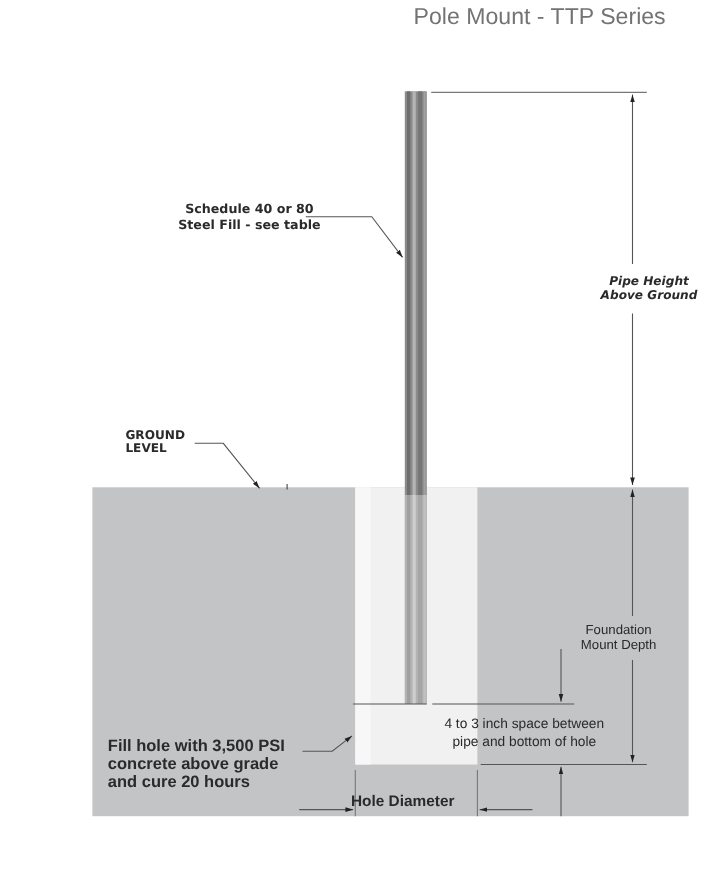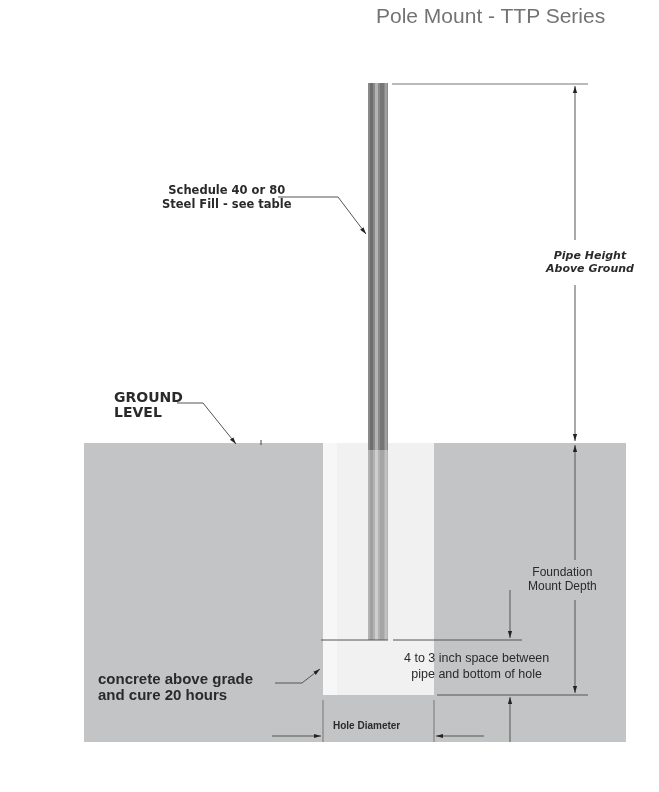--- a/index.html
+++ b/index.html
@@ -68,33 +68,34 @@
 <div class="lbl bold" style="left:138px; top:184px; font-size:11.5px;margin-left:24px;">
   <div>Schedule 40 or 80</div>
   <div>Steel Fill - see table</div>
 </div>
 
 <div class="lbl bold" style="left:546px; top:249px; font-size:11px;font-style:italic;">
   <div>Pipe Height</div>
   <div>Above Ground</div>
 </div>
 
-<div class="lbl bold" style="left:114px; top:390px; font-size:14px; text-align:left; line-height:1.1;">
+<div class="lbl bold" style="left:114px; top:390px; font-size:11px; text-align:left; line-height:1.1;">
   <div>GROUND</div>
   <div>LEVEL</div>
 </div>
 
 <div class="lbl cond" style="left:528px; top:565px; font-size:12px;">
   <div>Foundation</div>
   <div>Mount Depth</div>
 </div>
 
 <div class="lbl cond" style="left:404px; top:650px; font-size:12.5px; line-height:1.3;">
   <div>4 to 3 inch space between</div>
   <div>pipe and bottom of hole</div>
 </div>
 
 <div class="lbl cond" style="left:98px; top:671px; font-size:15px; font-weight:bold; text-align:left; line-height:1.05;">
+  <div>Fill hole with 3,500 PSI</div>
   <div>concrete above grade</div>
   <div>and cure 20 hours</div>
 </div>
 
-<div class="lbl cond" style="left:333px; top:720px; font-size:10px; font-weight:bold;">Hole Diameter</div>
+<div class="lbl cond" style="left:319px; top:720px; font-size:14px; font-weight:bold;">Hole Diameter</div>
 
 </body></html>

